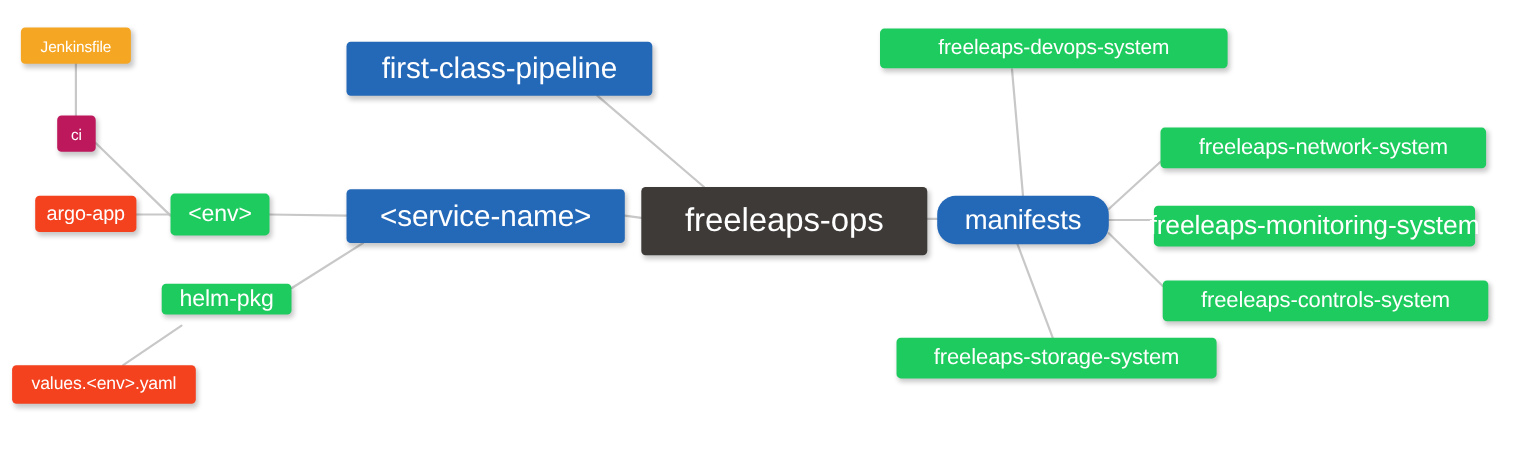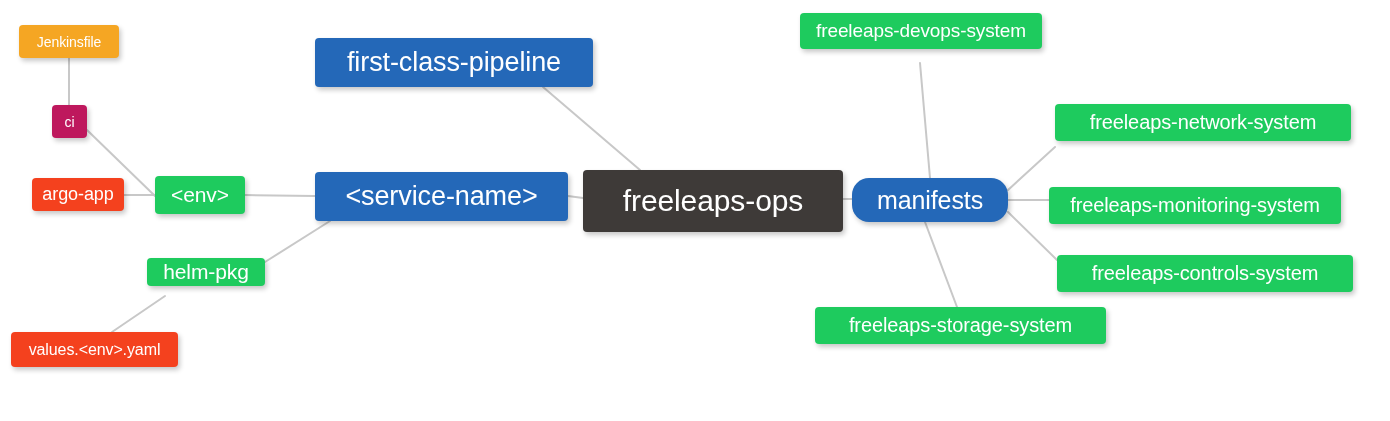--- a/index.html
+++ b/index.html
@@ -62,19 +62,19 @@
       <div class="node" style="left: 19px; top: 25px; width: 100px; height: 33px; background: rgb(245, 166, 35); font-size: 14px;">Jenkinsfile</div>
       <div class="node" style="left: 52px; top: 105px; width: 35px; height: 33px; background: #be185d; font-size: 14px;">ci</div>
       <div class="node" style="left: 32px; top: 178px; width: 92px; height: 33px; background: rgb(244, 65, 30); font-size: 18px; text-align: right;">argo-app</div>
       <div class="node" style="left: 155px; top: 176px; width: 90px; height: 38px; background: rgb(30, 203, 94); font-size: 21px;">&lt;env&gt;</div>
       <div class="node" style="left: 147px; top: 258px; width: 118px; height: 28px; background: rgb(30, 203, 94); font-size: 21px;">helm-pkg</div>
       <div class="node" style="left: 11px; top: 332px; width: 167px; height: 35px; background: rgb(244, 65, 30); font-size: 16px;">values.&lt;env&gt;.yaml</div>
       <div class="node" style="left: 315px; top: 38px; width: 278px; height: 49px; background: rgb(36, 104, 184); font-size: 27px;">first-class-pipeline</div>
       <div class="node" style="left: 315px; top: 172px; width: 253px; height: 49px; background: rgb(36, 104, 184); font-size: 27px; text-align: center;">&lt;service-name&gt;</div>
       <div class="node" style="left: 583px; top: 170px; width: 260px; height: 62px; background: rgb(62, 58, 56); font-size: 30px; text-align: right;">freeleaps-ops</div>
       <div class="node" style="left: 852px; top: 178px; width: 156px; height: 44px; background: rgb(36, 104, 184); font-size: 25px; border-radius: 17px;">manifests</div>
-      <div class="node" style="left: 800px; top: 13px; width: 242px; height: 36px; background: rgb(30, 203, 94); font-size: 19px;">freeleaps-devops-system</div>
-      <div class="node" style="left: 1055px; top: 104px; width: 296px; height: 37px; background: rgb(30, 203, 94); font-size: 20px;">freeleaps-network-system</div>
-      <div class="node" style="left: 1049px; top: 187px; width: 292px; height: 37px; background: rgb(30, 203, 94); font-size: 20px;">freeleaps-monitoring-system</div>
+      <div class="node" style="left: 800px; top: 26px; width: 316px; height: 36px; background: rgb(30, 203, 94); font-size: 19px;">freeleaps-devops-system</div>
+      <div class="node" style="left: 1055px; top: 116px; width: 296px; height: 37px; background: rgb(30, 203, 94); font-size: 20px;">freeleaps-network-system</div>
+      <div class="node" style="left: 1049px; top: 187px; width: 292px; height: 37px; background: rgb(30, 203, 94); font-size: 24px;">freeleaps-monitoring-system</div>
       <div class="node" style="left: 1057px; top: 255px; width: 296px; height: 37px; background: rgb(30, 203, 94); font-size: 20px;">freeleaps-controls-system</div>
       <div class="node" style="left: 815px; top: 307px; width: 291px; height: 37px; background: rgb(30, 203, 94); font-size: 20px;">freeleaps-storage-system</div>
     </div>
 </div>
 
 </body></html>

